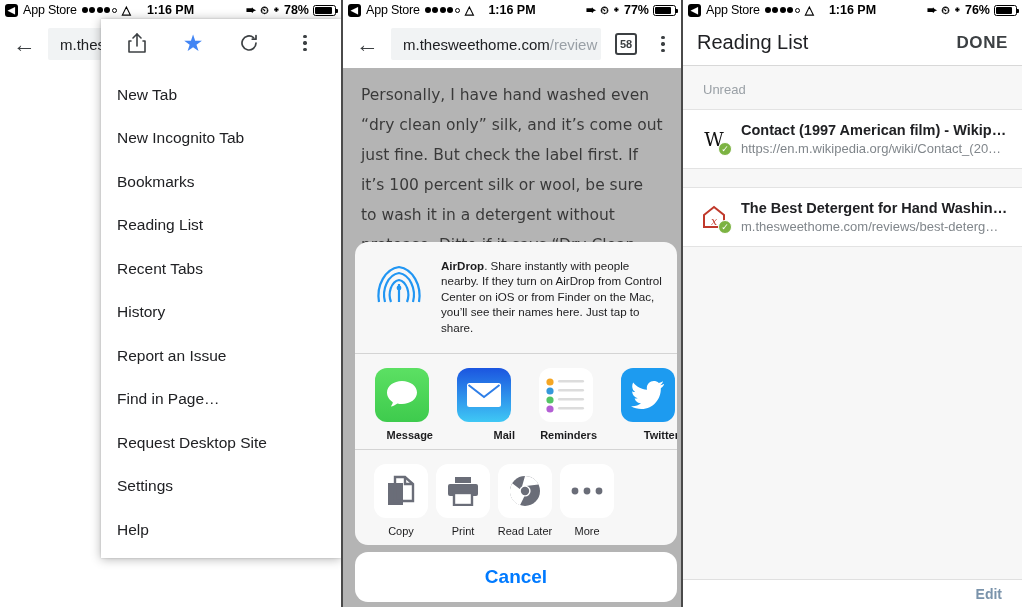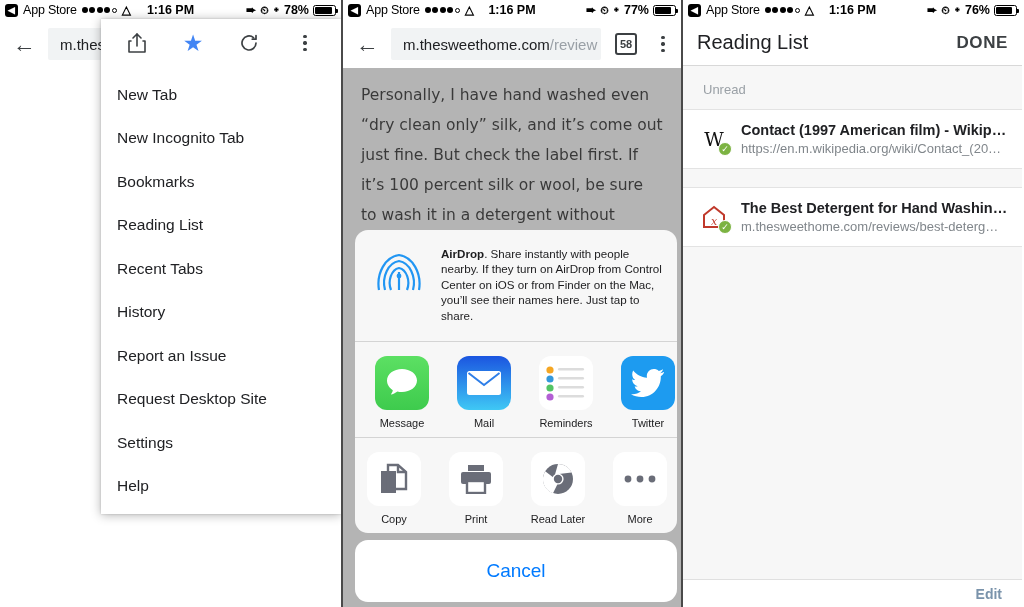--- a/index.html
+++ b/index.html
@@ -108,38 +108,38 @@
     display: flex; gap: 14px; padding: 16px 14px 18px 16px; align-items: flex-start;
     border-bottom: 1px solid #d4d4d4;
   }
   .airdrop-glyph { width: 56px; height: 56px; flex: none; position: relative; }
   .ss-airdrop-text { font-size: 11.6px; line-height: 15.5px; color: #1c1c1e; font-family:"Liberation Sans",sans-serif; }
   .ss-airdrop-text b { font-weight: bold; }
   .ss-apps {
     display: flex; gap: 20px; padding: 14px 16px 8px 16px; overflow: hidden;
     border-bottom: 1px solid #d4d4d4;
   }
-  .app-tile { width: 62px; flex: none; text-align: center; }
+  .app-tile { width: 62px; flex: none; text-align: right; font-weight: bold; }
   .app-icon {
     width: 54px; height: 54px; border-radius: 12px; margin: 0 auto 7px auto;
     display:flex; align-items:center; justify-content:center; position: relative;
     overflow: hidden;
   }
   .app-label { font-size: 11px; color: #1c1c1e; white-space: nowrap; }
-  .ss-actions { display: flex; gap: 20px; padding: 14px 16px 8px 8px; }
+  .ss-actions { display: flex; padding: 14px 16px 8px 15px; }
   .act-tile { width: 62px; flex: none; text-align: center; }
   .act-icon {
     width: 54px; height: 54px; border-radius: 12px; margin: 0 auto 7px auto;
     background: #fff; display:flex; align-items:center; justify-content:center;
   }
   .act-label { font-size: 11px; color: #1c1c1e; white-space: nowrap; }
   .ss-cancel {
-    margin-top: 7px; background: #fff; border-radius: 13px; height: 62px;
+    margin-top: 7px; background: #fff; border-radius: 13px; height: 50px;
     display:flex; align-items:center; justify-content:center;
-    font-size: 19px; color: #007aff; font-weight: normal;
+    font-size: 19px; color: #007aff; font-weight: bold;
   }
 
   
   .rl-header {
     height: 46px; display:flex; align-items:center; justify-content: space-between;
     padding: 0 14px; background: #fff; border-bottom: 1px solid #d8d8d8;
   }
   .rl-title { font-size: 20px; color: #202124; }
   .rl-done { font-size: 17px; font-weight: bold; letter-spacing: .6px; color: #3c4043; }
   .rl-body { background: #f7f7f7; height: 100%; }
@@ -237,20 +237,21 @@
       </div>
 
       <div class="menu-list">
         <div class="menu-item">New Tab</div>
         <div class="menu-item">New Incognito Tab</div>
         <div class="menu-item">Bookmarks</div>
         <div class="menu-item">Reading List</div>
         <div class="menu-item">Recent Tabs</div>
         <div class="menu-item">History</div>
         <div class="menu-item">Report an Issue</div>
+        <div class="menu-item">Find in Page…</div>
         <div class="menu-item">Request Desktop Site</div>
         <div class="menu-item">Settings</div>
         <div class="menu-item">Help</div>
       </div>
     </div>
   </div>
 
   <div class="panel p2">
 
     <div class="statusbar" style="position:relative;z-index:6;">

